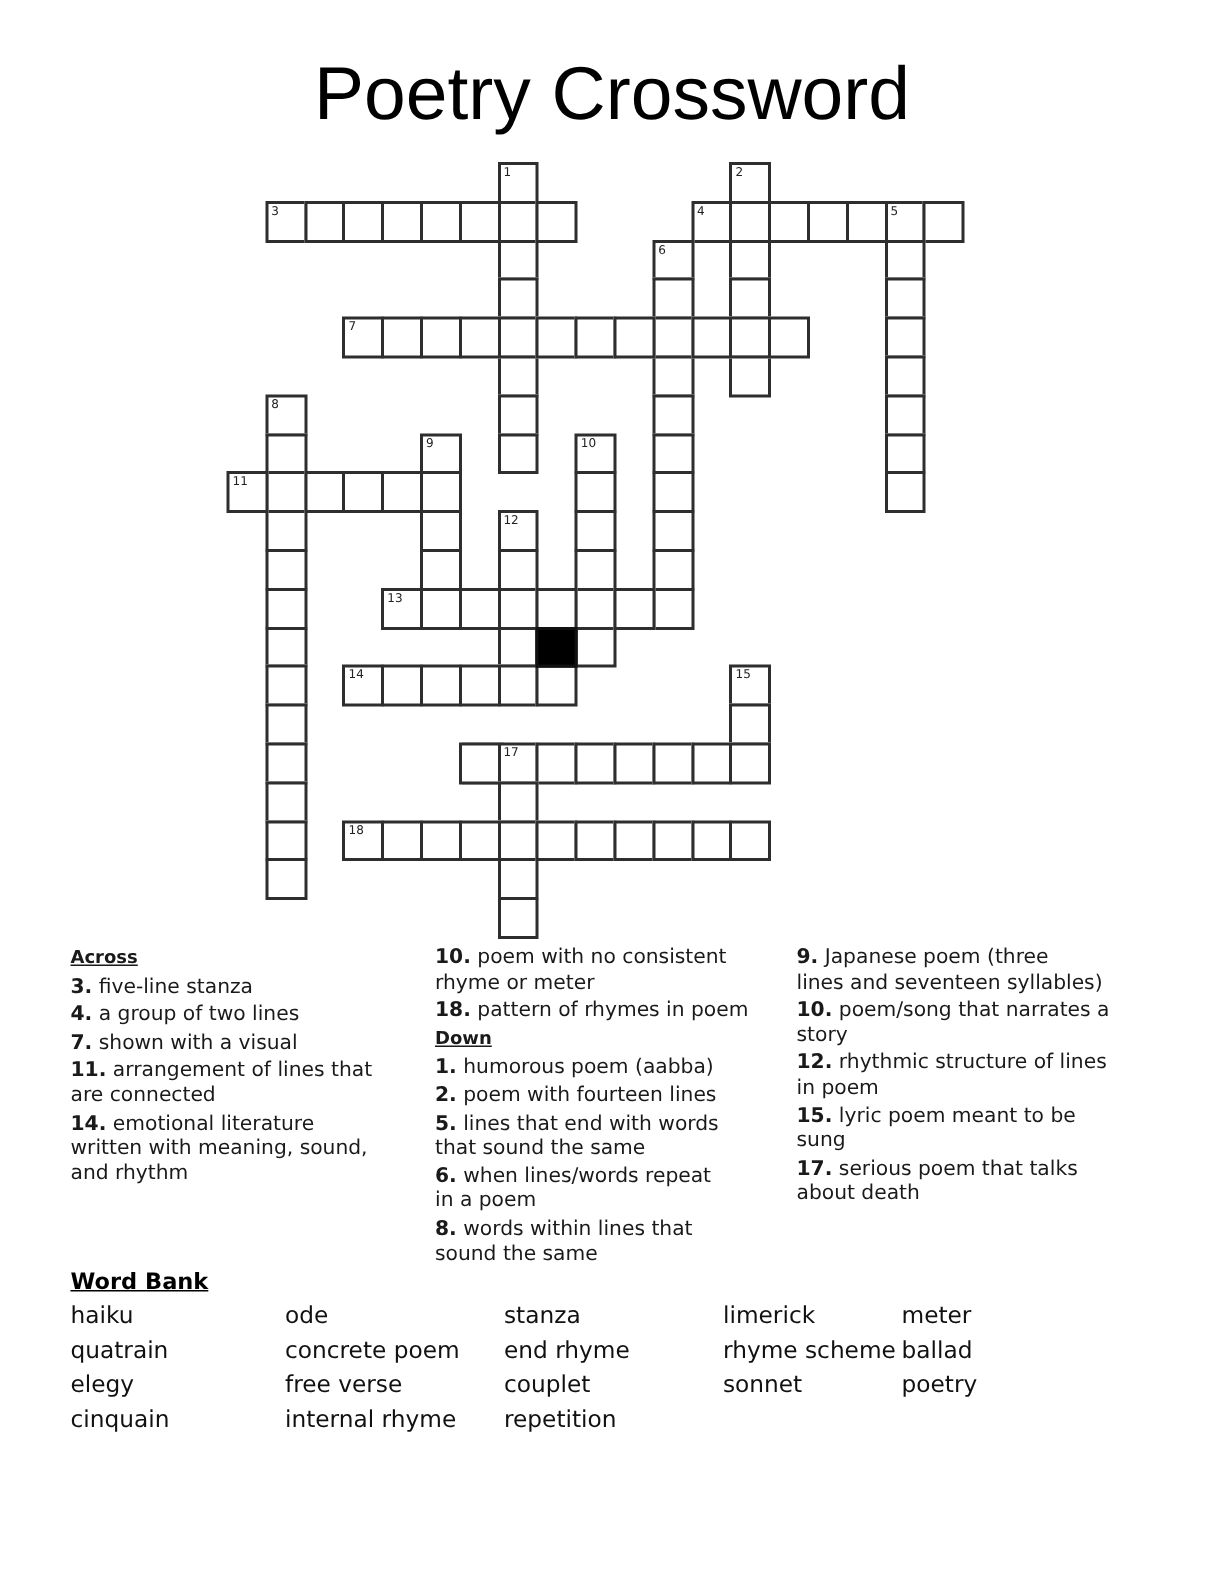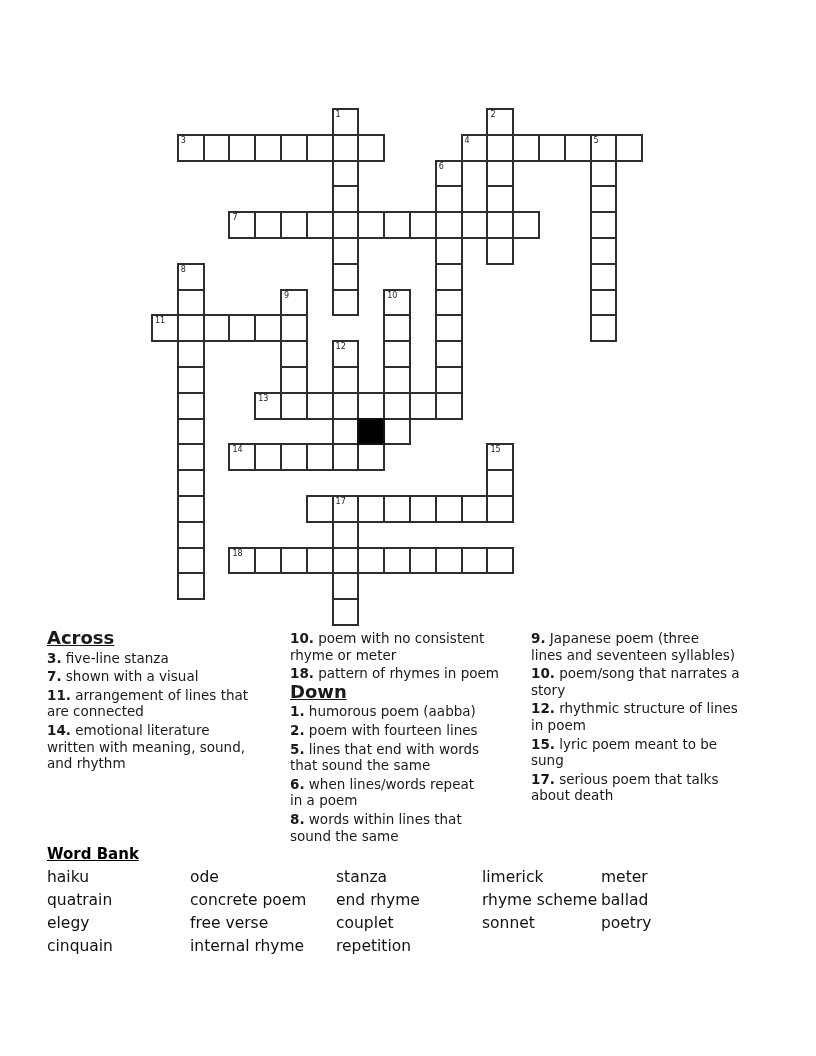--- a/index.html
+++ b/index.html
@@ -12,39 +12,40 @@
   #grid{position:absolute;left:151px;top:108px;width:493px;height:519px;}
   .cell{position:absolute;width:27.8px;height:27.8px;box-sizing:border-box;
         border:2px solid #2e2e2e;background:#fff;}
   .cell.black{background:#000;border-color:#111;}
   .cellnum{position:absolute;top:0px;left:2px;font-size:8px;line-height:10px;color:#222;}
   
   .clue-col{position:absolute;top:630px;font-size:13.5px;line-height:16.6px;color:#1a1a1a;}
   #clue-col-1{left:47px;width:238px;}
   #clue-col-2{left:290px;width:240px;}
   #clue-col-3{left:531px;width:242px;}
-  .clue-heading{font-weight:bold;text-decoration:underline;font-size:18px;margin:0 0 3px 0;}
+  .clue-heading{font-weight:bold;text-decoration:underline;font-size:12px;margin:0 0 3px 0;}
   .clue{margin:0 0 2px 0;}
   .clue .num{font-weight:bold;}
   .clue .txt{white-space:pre-line;}
   
   .wb-heading{position:absolute;left:47px;top:845px;font-size:15px;font-weight:bold;
               text-decoration:underline;color:#000;}
   #wb-cols{position:absolute;left:0;top:866px;width:816px;}
   .wb-col{position:absolute;top:0;font-size:15.5px;line-height:23px;color:#111;}
   .wb-col:nth-child(1){left:47px;}
   .wb-col:nth-child(2){left:190px;}
   .wb-col:nth-child(3){left:336px;}
   .wb-col:nth-child(4){left:482px;}
   .wb-col:nth-child(5){left:601px;}
 </style>
 </head>
 <body>
 
 <div class="page">
+  <h1 class="title">Poetry Crossword</h1>
   <div id="grid">
       <div class="cell" style="left: 180.6px; top: 0px;">
         <span class="cellnum">1</span>
       </div>
       <div class="cell" style="left: 180.6px; top: 25.8px;"></div>
       <div class="cell" style="left: 180.6px; top: 51.6px;"></div>
       <div class="cell" style="left: 180.6px; top: 77.4px;"></div>
       <div class="cell" style="left: 180.6px; top: 103.2px;"></div>
       <div class="cell" style="left: 180.6px; top: 129px;"></div>
       <div class="cell" style="left: 180.6px; top: 154.8px;"></div>
@@ -193,20 +194,21 @@
       <div class="cell" style="left: 232.2px; top: 438.6px;"></div>
       <div class="cell" style="left: 258px; top: 438.6px;"></div>
       <div class="cell" style="left: 283.8px; top: 438.6px;"></div>
       <div class="cell" style="left: 309.6px; top: 438.6px;"></div>
       <div class="cell" style="left: 335.4px; top: 438.6px;"></div>
       <div class="cell black" style="left: 206.4px; top: 309.6px;"></div>
     </div>
   <div id="clue-col-1" class="clue-col">
       <div class="clue-heading">Across</div>
       <div class="clue"><b class="num">3.</b> <span class="txt">five-line stanza</span></div>
+      <div class="clue"><b class="num">4.</b> <span class="txt">a group of two lines</span></div>
       <div class="clue"><b class="num">7.</b> <span class="txt">shown with a visual</span></div>
       <div class="clue"><b class="num">11.</b> <span class="txt">arrangement of lines that
 are connected</span></div>
       <div class="clue"><b class="num">14.</b> <span class="txt">emotional literature
 written with meaning, sound,
 and rhythm</span></div>
     </div>
   <div id="clue-col-2" class="clue-col">
       <div class="clue"><b class="num">10.</b> <span class="txt">poem with no consistent
 rhyme or meter</span></div>

